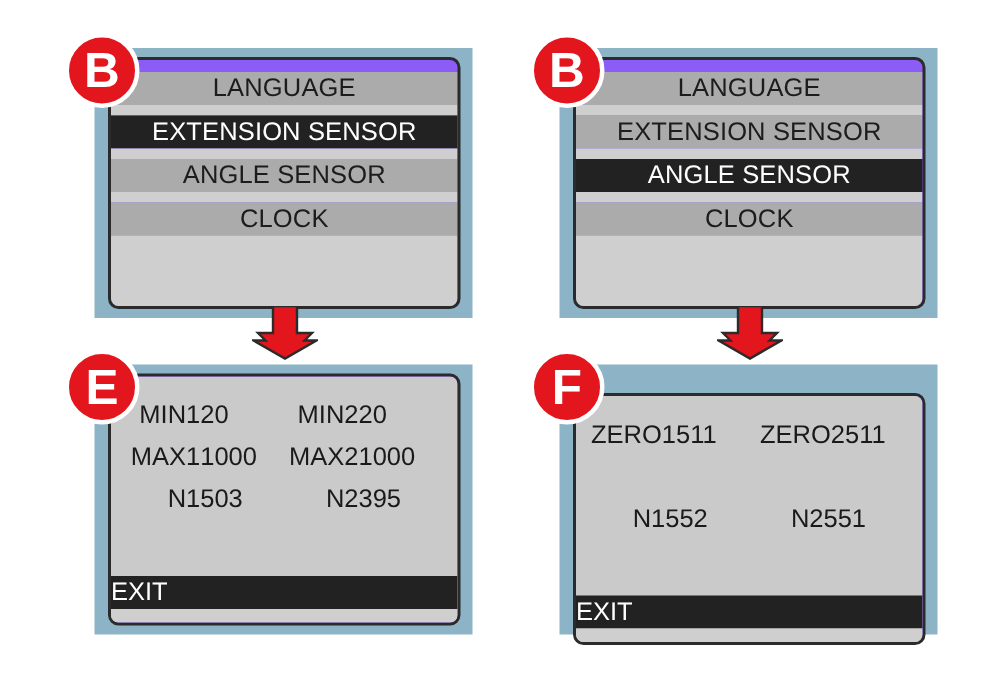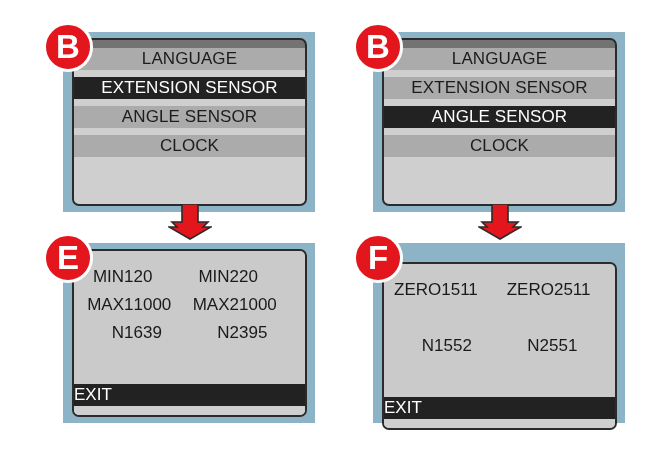--- a/index.html
+++ b/index.html
@@ -18,21 +18,21 @@
     overflow: hidden;
   }
 
   
   .device {
     position: absolute;
     background: #8cb3c6;
   }
   .lcd {
     position: absolute;
-    background: #737373;
+    background: #8b5cf6;
     border: 2px solid #2b2b2b;
     border-radius: 7px;
     overflow: hidden;
     box-sizing: border-box;
   }
 
   
   .menu-list {
     position: absolute;
     left: 0; right: 0; top: 0; bottom: 0;
@@ -188,21 +188,21 @@
             <span class="vval">1000</span>
           </div>
           <div class="vcell">
             <span class="vlabel">MAX2</span>
             <span class="vval">1000</span>
           </div>
         </div>
         <div class="value-row">
           <div class="vcell">
             <span class="vlabel">N1</span>
-            <span class="vval">639</span>
+            <span class="vval">503</span>
           </div>
           <div class="vcell">
             <span class="vlabel">N2</span>
             <span class="vval">395</span>
           </div>
         </div>
       </div>
       <div class="exit-bar">EXIT</div>
       <div class="exit-foot"></div>
     </div>

